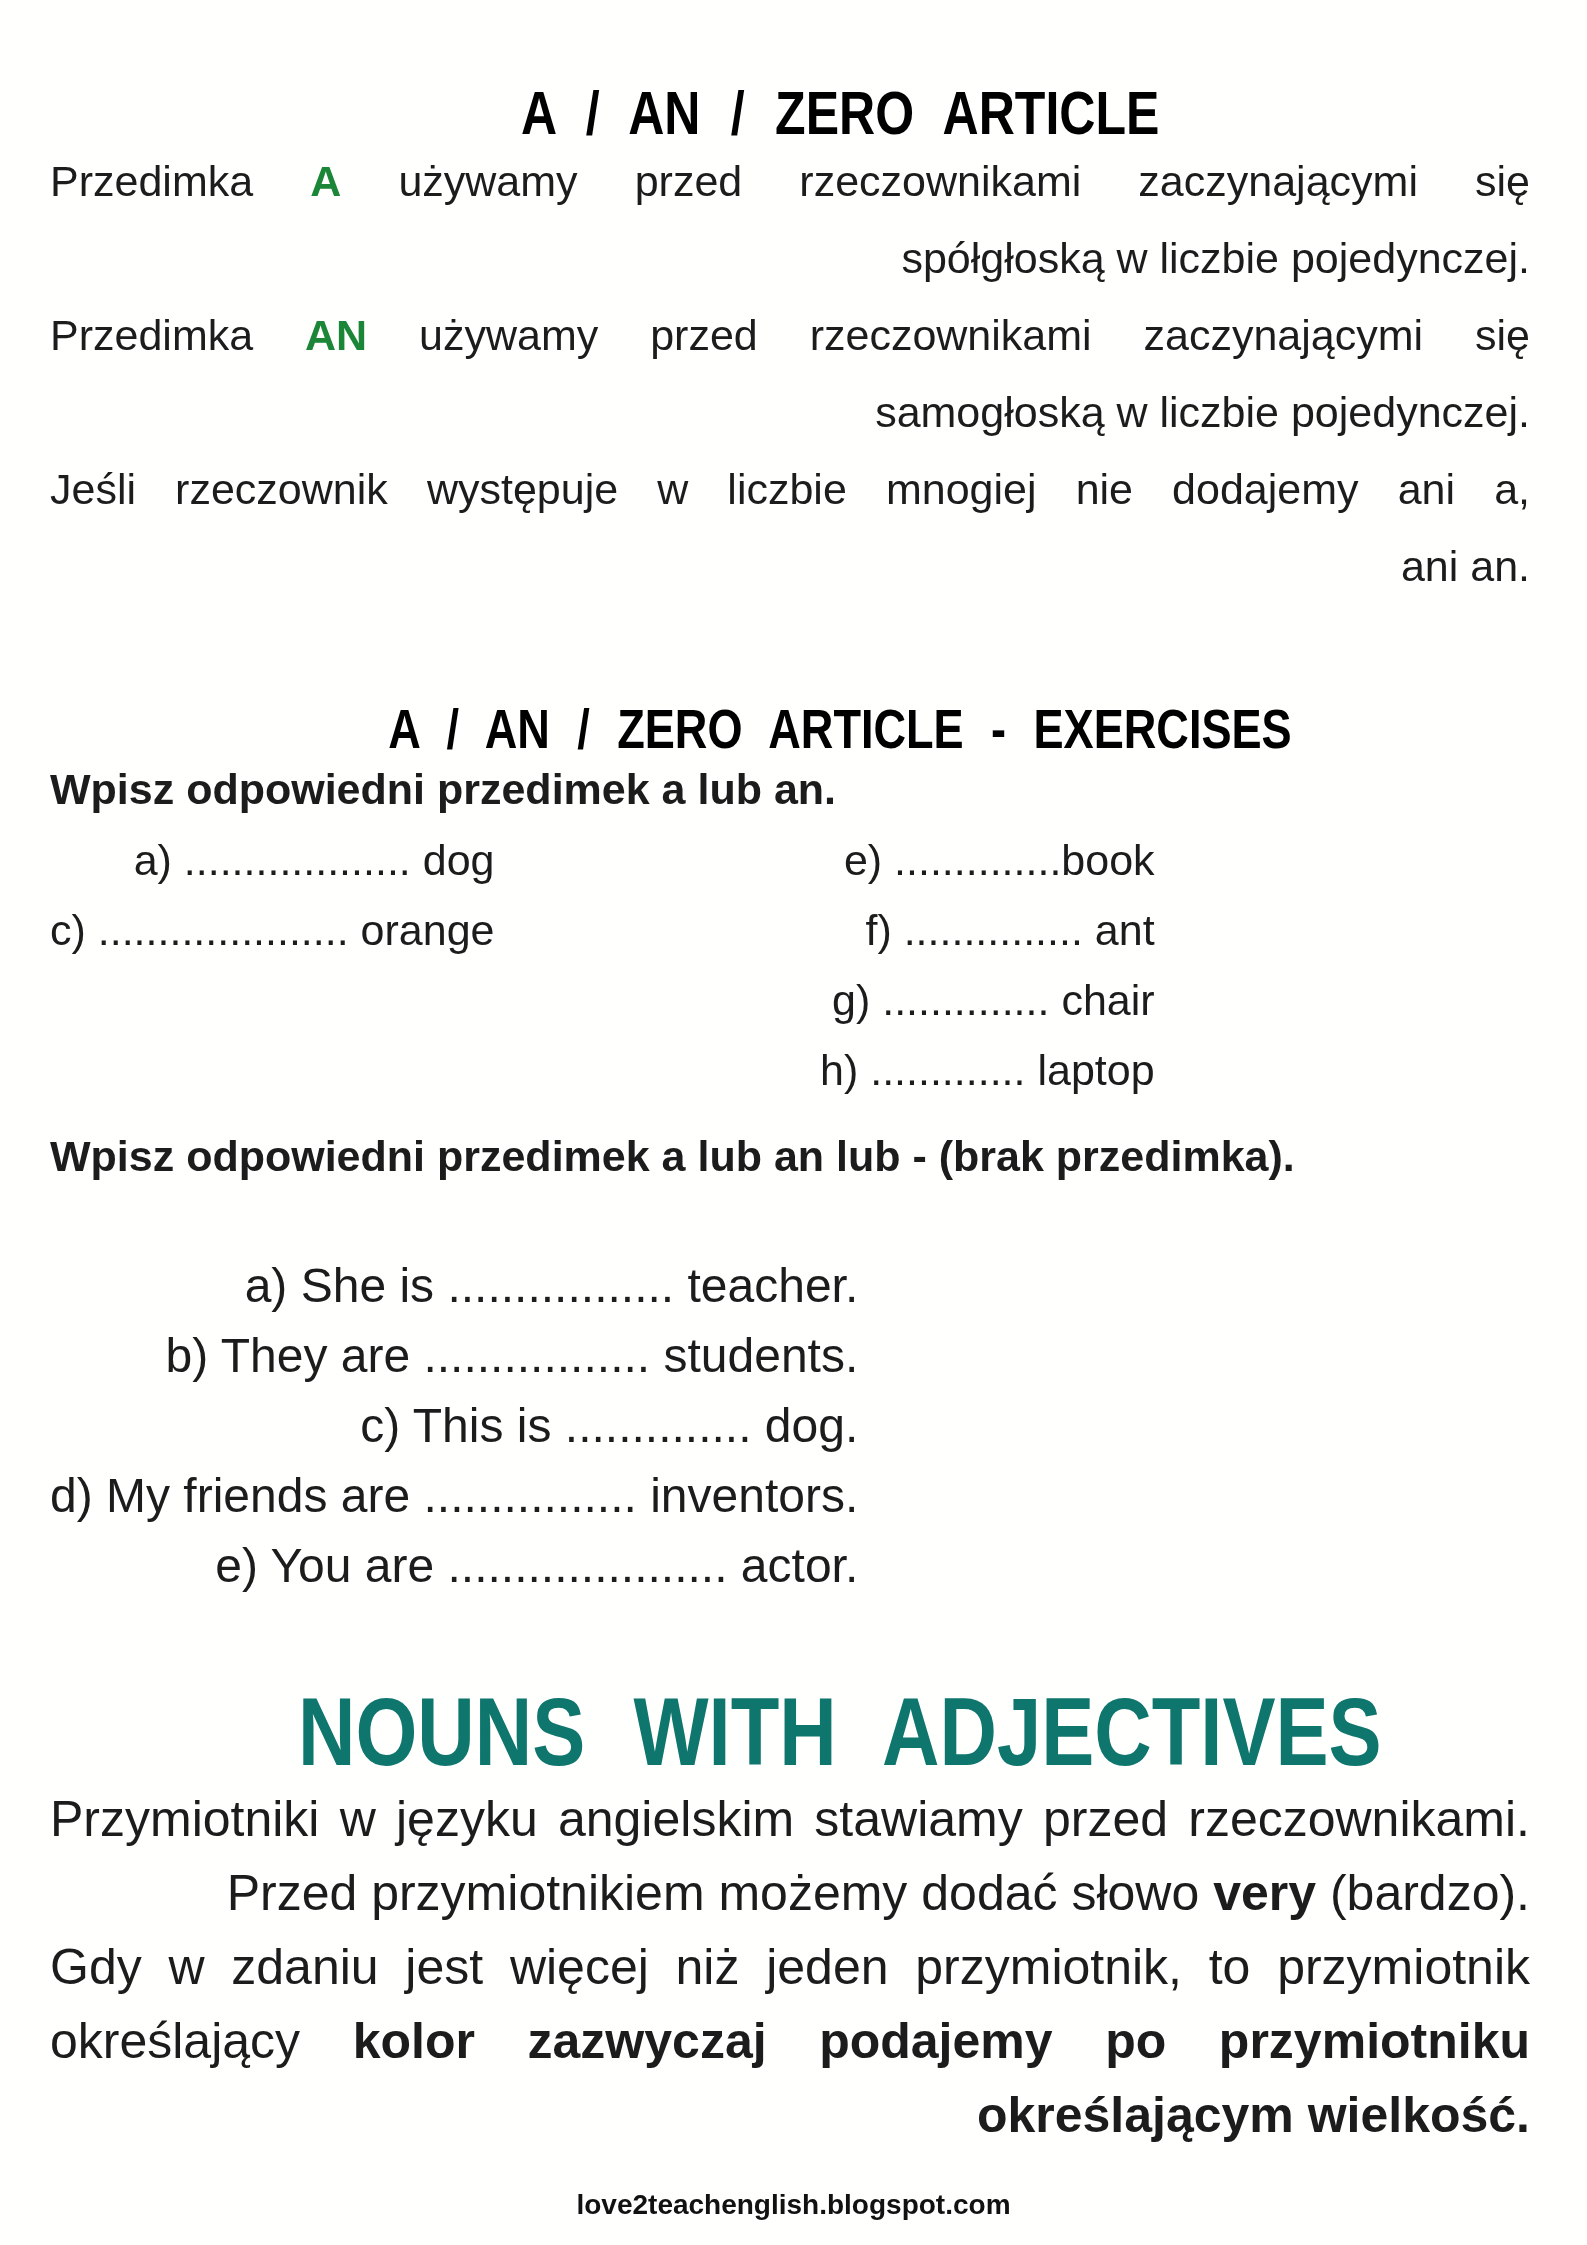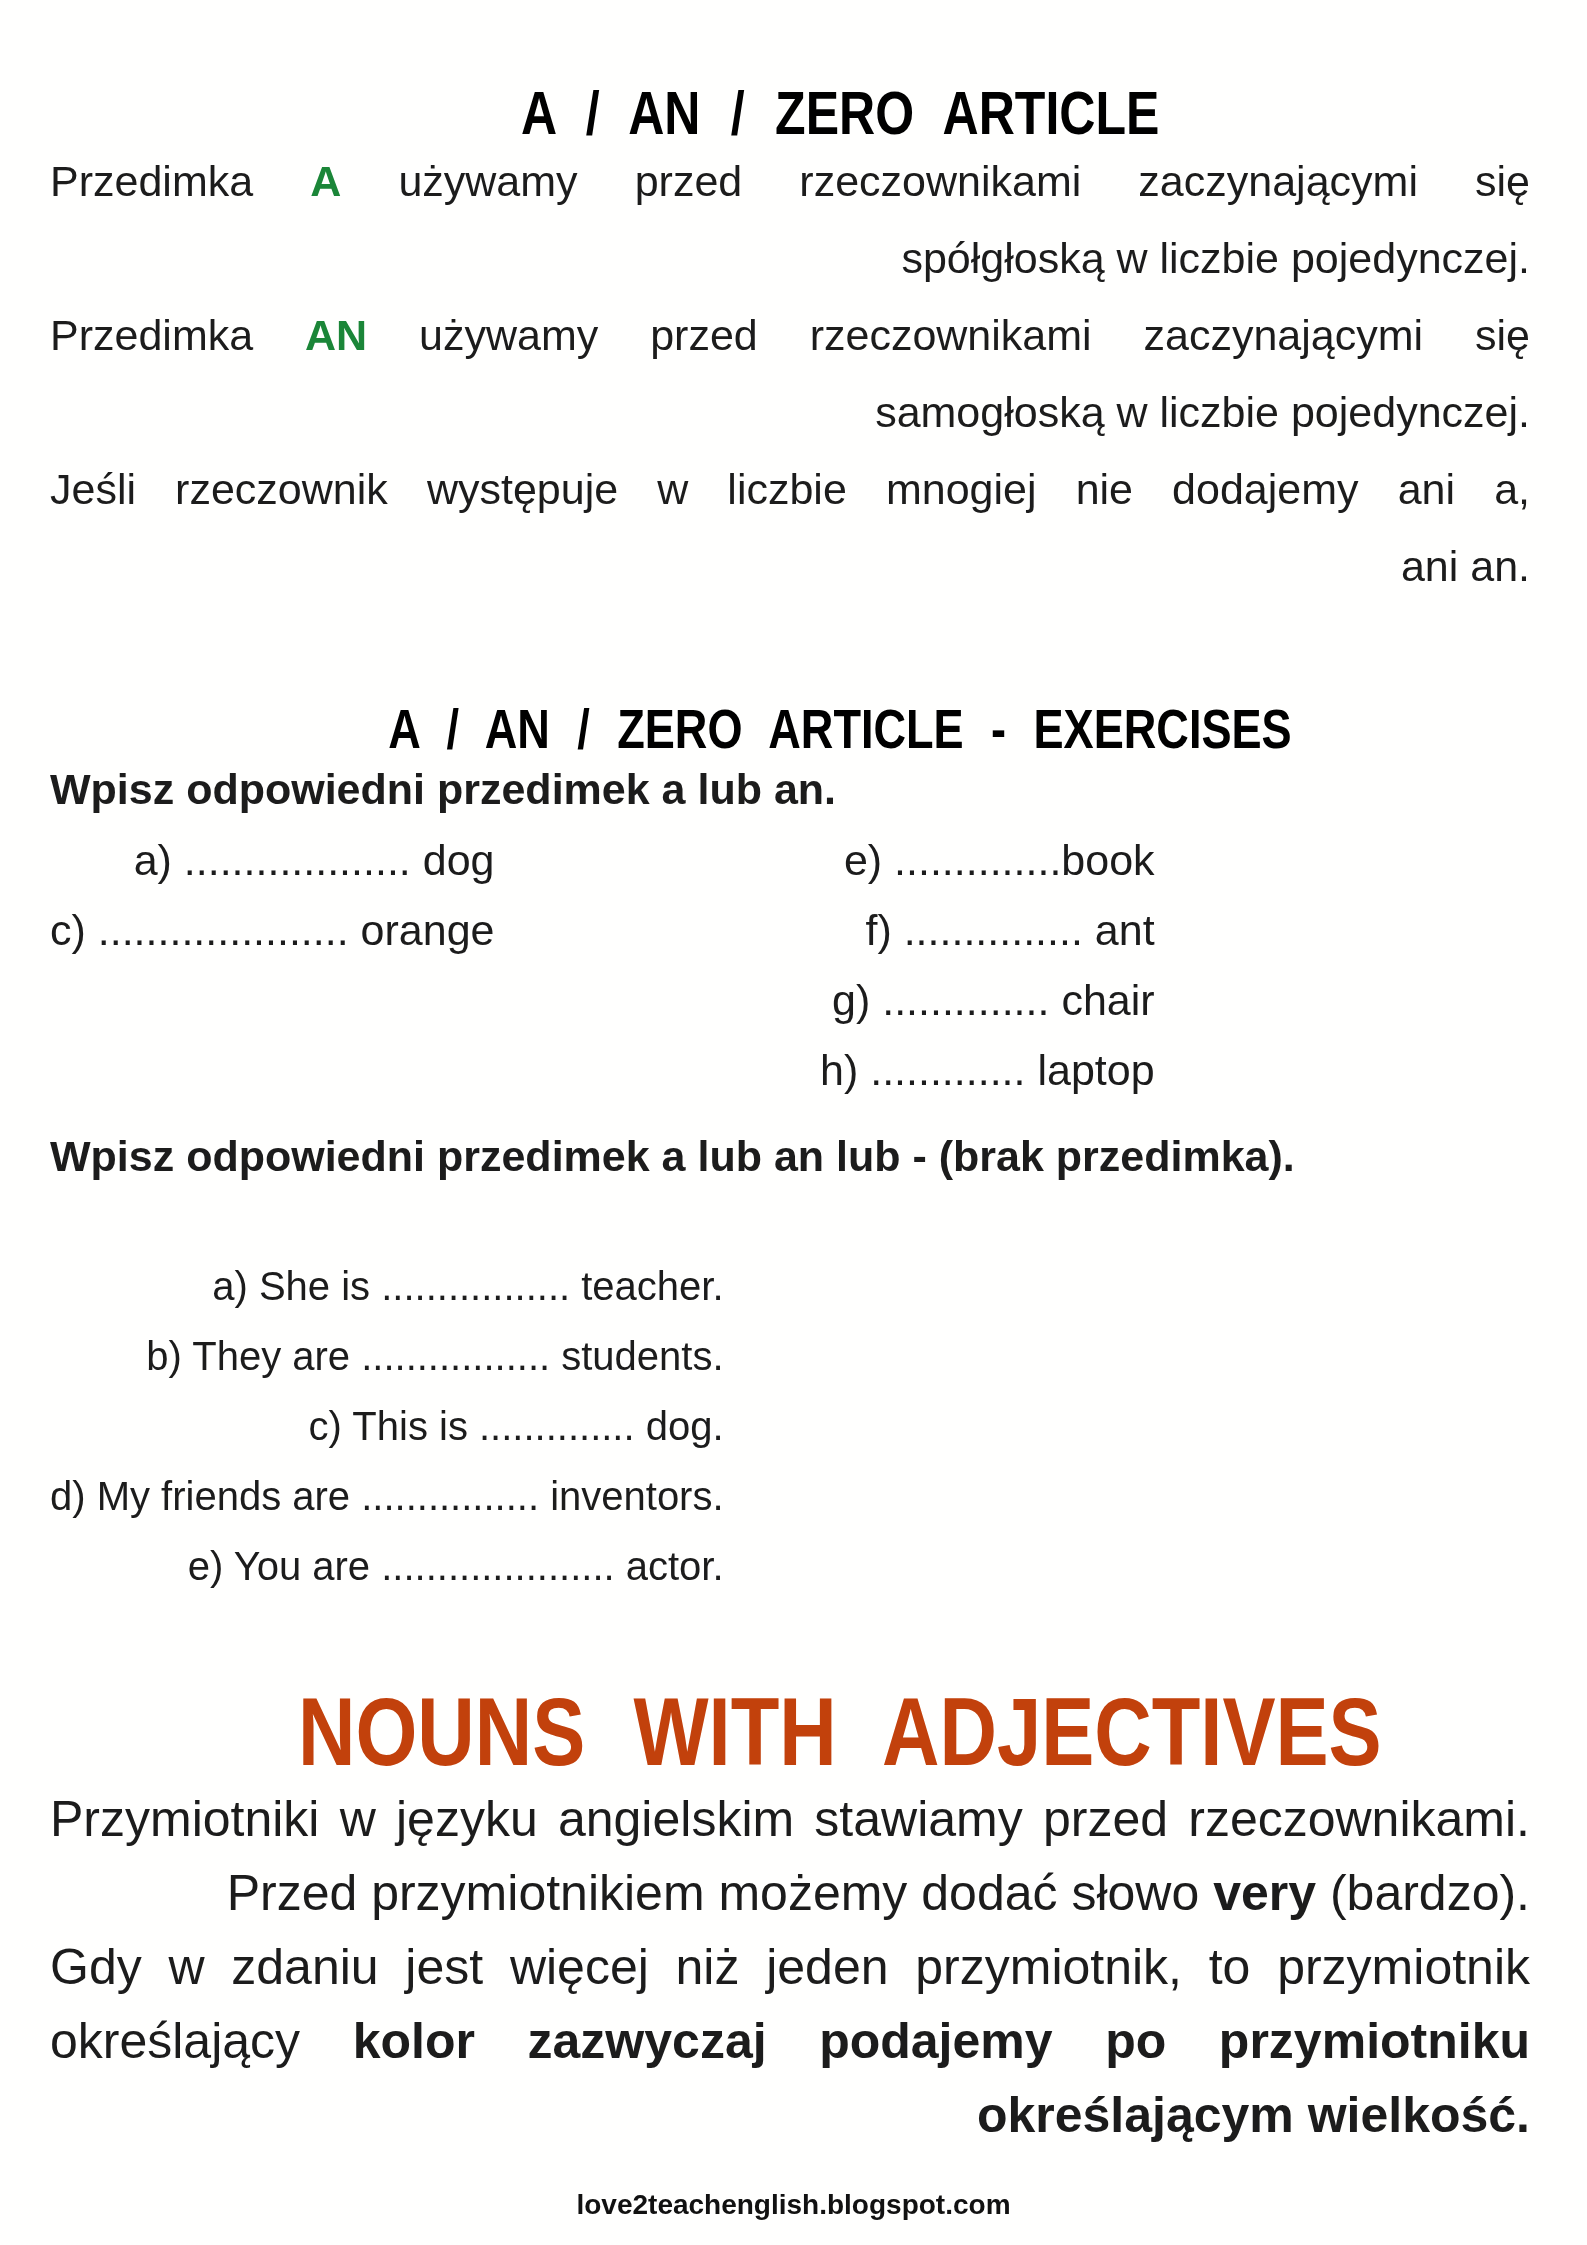--- a/index.html
+++ b/index.html
@@ -53,21 +53,21 @@
 
   
   .col {
     position:absolute; top:825px;
     font-size:43px; line-height:70px; white-space:nowrap;
   }
   .colL { left:50px; }
   .colR { left:820px; }
   .list2 {
     position:absolute; left:50px; top:1251px;
-    font-size:40px; line-height:70px; white-space:nowrap;
+    font-size:48px; line-height:70px; white-space:nowrap;
   }
 
   .footer {
     position:absolute; left:0; right:0; top:2191px;
     text-align:center; font-size:28px; font-weight:700; line-height:1;
     color:#111;
   }
 </style>
 </head>
 <body>
@@ -104,21 +104,21 @@
   <div class="instr instr2">Wpisz odpowiedni przedimek a lub an lub - (brak przedimka).</div>
 
   <div class="list2">
     <div class="ln">a) She is ................. teacher.</div>
     <div class="ln">b) They are ................. students.</div>
     <div class="ln">c) This is .............. dog.</div>
     <div class="ln">d) My friends are ................ inventors.</div>
     <div class="ln">e) You are ..................... actor.</div>
   </div>
 
-  <h2 class="heading h-nouns" style="color: #c2410c; margin-top: 28px;"><span class="cond">NOUNS WITH ADJECTIVES</span></h2>
+  <h2 class="heading h-nouns" style="color: #0f766e; margin-top: 28px;"><span class="cond">NOUNS WITH ADJECTIVES</span></h2>
 
   <div class="nouns-par">
     <div class="ln just">Przymiotniki w języku angielskim stawiamy przed rzeczownikami.</div>
     <div class="ln"><span>Przed przymiotnikiem możemy dodać słowo</span> <b>very</b> <span>(bardzo).</span></div>
     <div class="ln just">Gdy w zdaniu jest więcej niż jeden przymiotnik, to przymiotnik</div>
     <div class="ln just"><span>określający</span> <b>kolor zazwyczaj podajemy po przymiotniku</b></div>
     <div class="ln bold">określającym wielkość.</div>
   </div>
 
   <div class="footer">love2teachenglish.blogspot.com</div>

